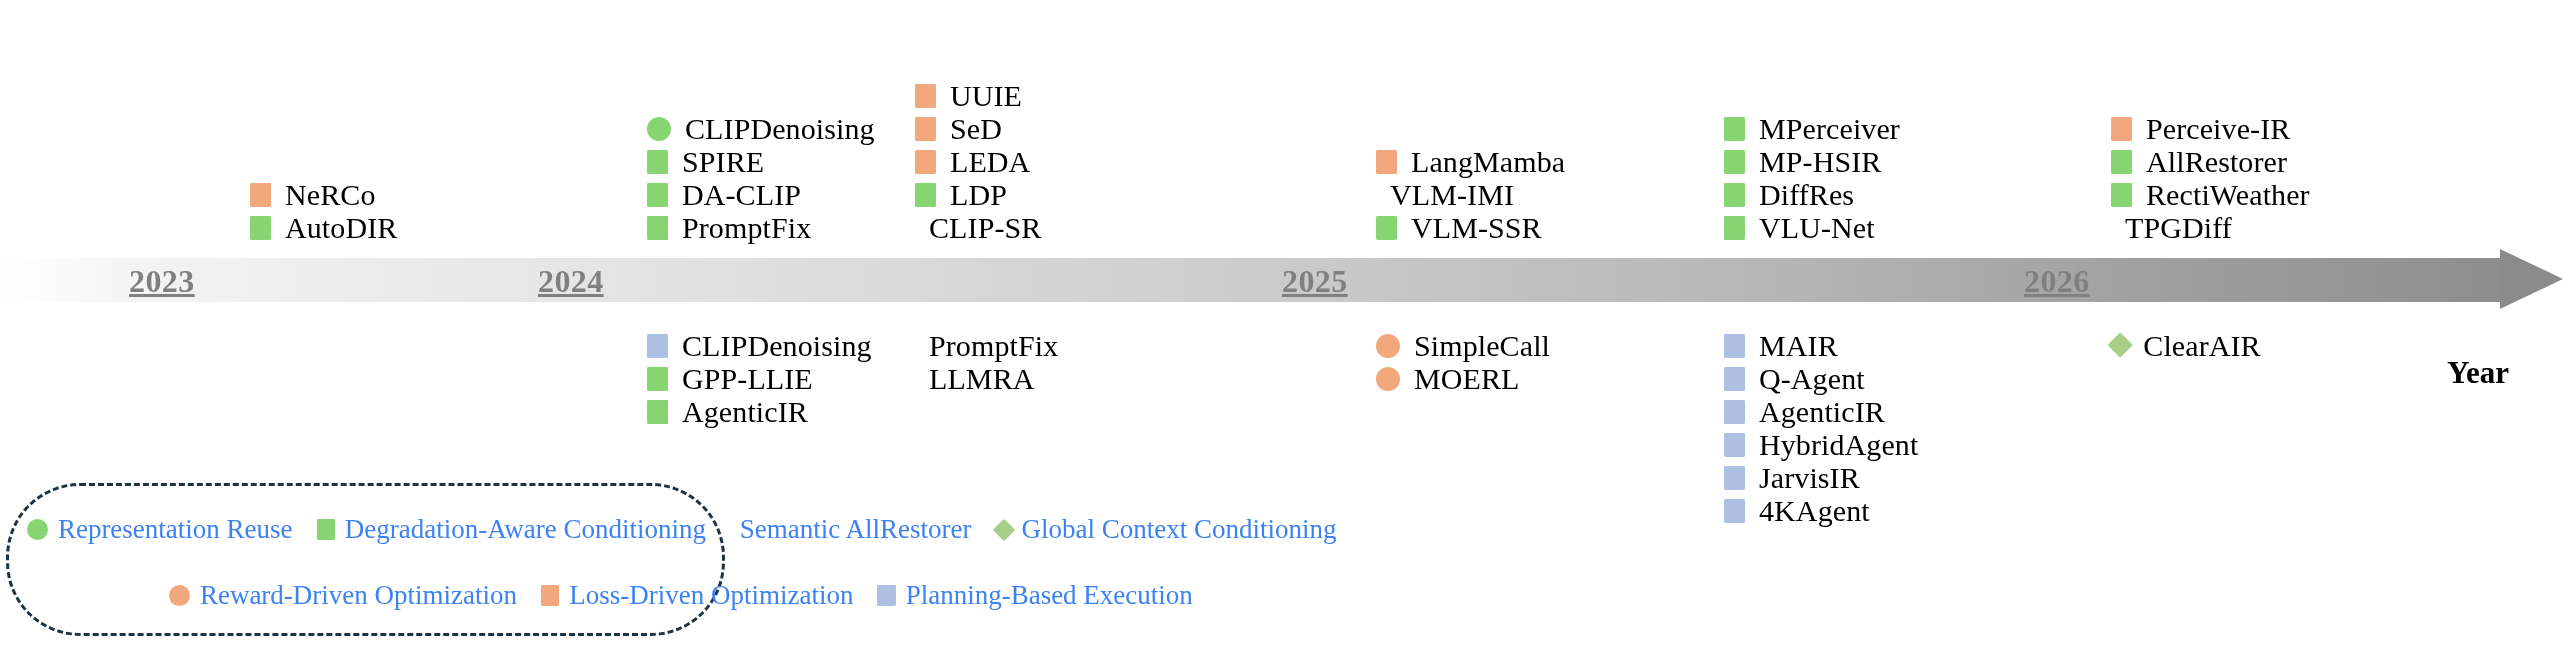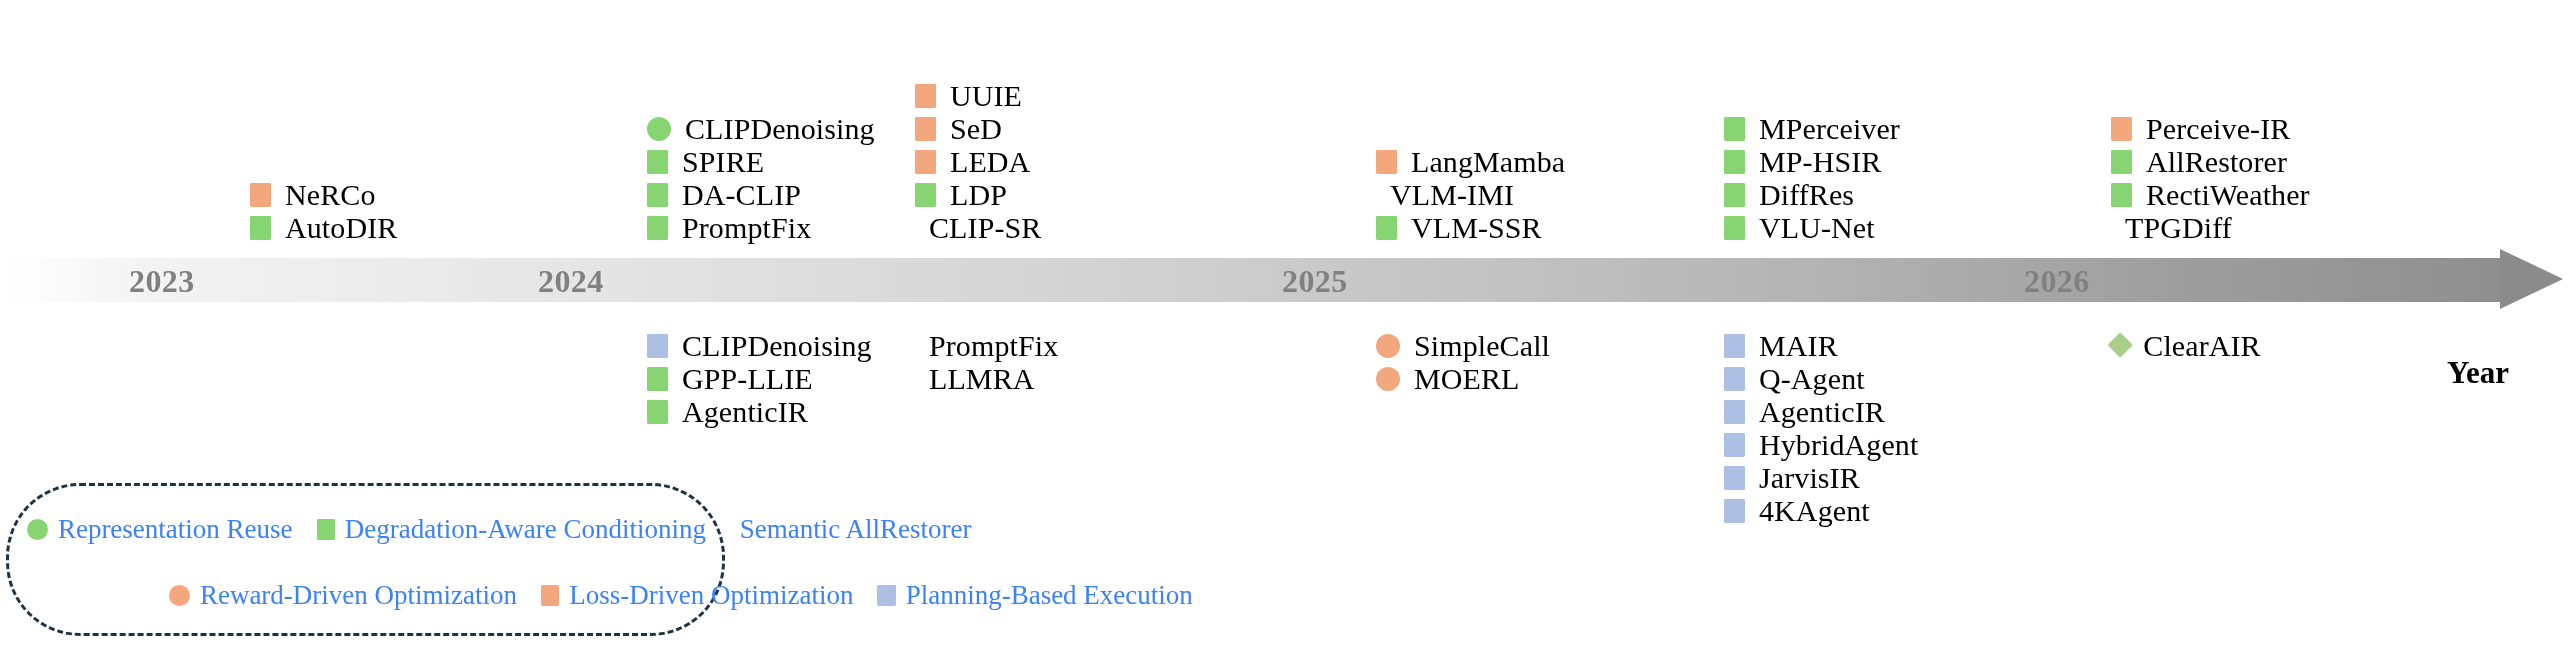--- a/index.html
+++ b/index.html
@@ -30,20 +30,21 @@
                #c4c4c4 58%,#b4b4b4 72%,#9f9f9f 86%,#8e8e8e 100%);
   }
   #timeline-arrow{
     position:absolute;left:2500px;top:249px;width:0;height:0;
     border-top:30px solid transparent;border-bottom:30px solid transparent;
     border-left:63px solid #8b8b8b;
   }
   .yearlbl{
     position:absolute;top:263px;font-size:32px;font-weight:bold;color:#808080;
     letter-spacing:0.4px;
+    text-decoration:underline;
   }
   #axis-title{
     position:absolute;left:2447px;top:355px;font-size:31px;font-weight:bold;color:#000;
   }
 
   
   #legend-box{
     position:absolute;left:5.6px;top:483px;width:719px;height:153px;
     border:3.5px dashed #1e3342;border-radius:74px;box-sizing:border-box;
   }
@@ -244,20 +245,24 @@
       <span class="lbl">Representation Reuse</span>
     </div>
     <div class="legend-item">
       <span class="mk mk-square" style="background: rgb(134, 212, 114);"></span>
       <span class="lbl">Degradation-Aware Conditioning</span>
     </div>
     <div class="legend-item">
       <span class="mk mk-triangle" style="border-bottom: 21px solid rgb(134, 212, 114);"></span>
       <span class="lbl">Semantic AllRestorer</span>
     </div>
+    <div class="legend-item">
+      <span class="mk mk-diamond" style="background: rgb(168, 207, 138);"></span>
+      <span class="lbl">Global Context Conditioning</span>
+    </div>
   </div>
 <div class="legend-row" id="legend-row-2" style="left:169px;top:582px">
     <div class="legend-item">
       <span class="mk mk-circle" style="background: rgb(242, 167, 124);"></span>
       <span class="lbl">Reward-Driven Optimization</span>
     </div>
     <div class="legend-item">
       <span class="mk mk-square" style="background: rgb(242, 167, 124);"></span>
       <span class="lbl">Loss-Driven Optimization</span>
     </div>

